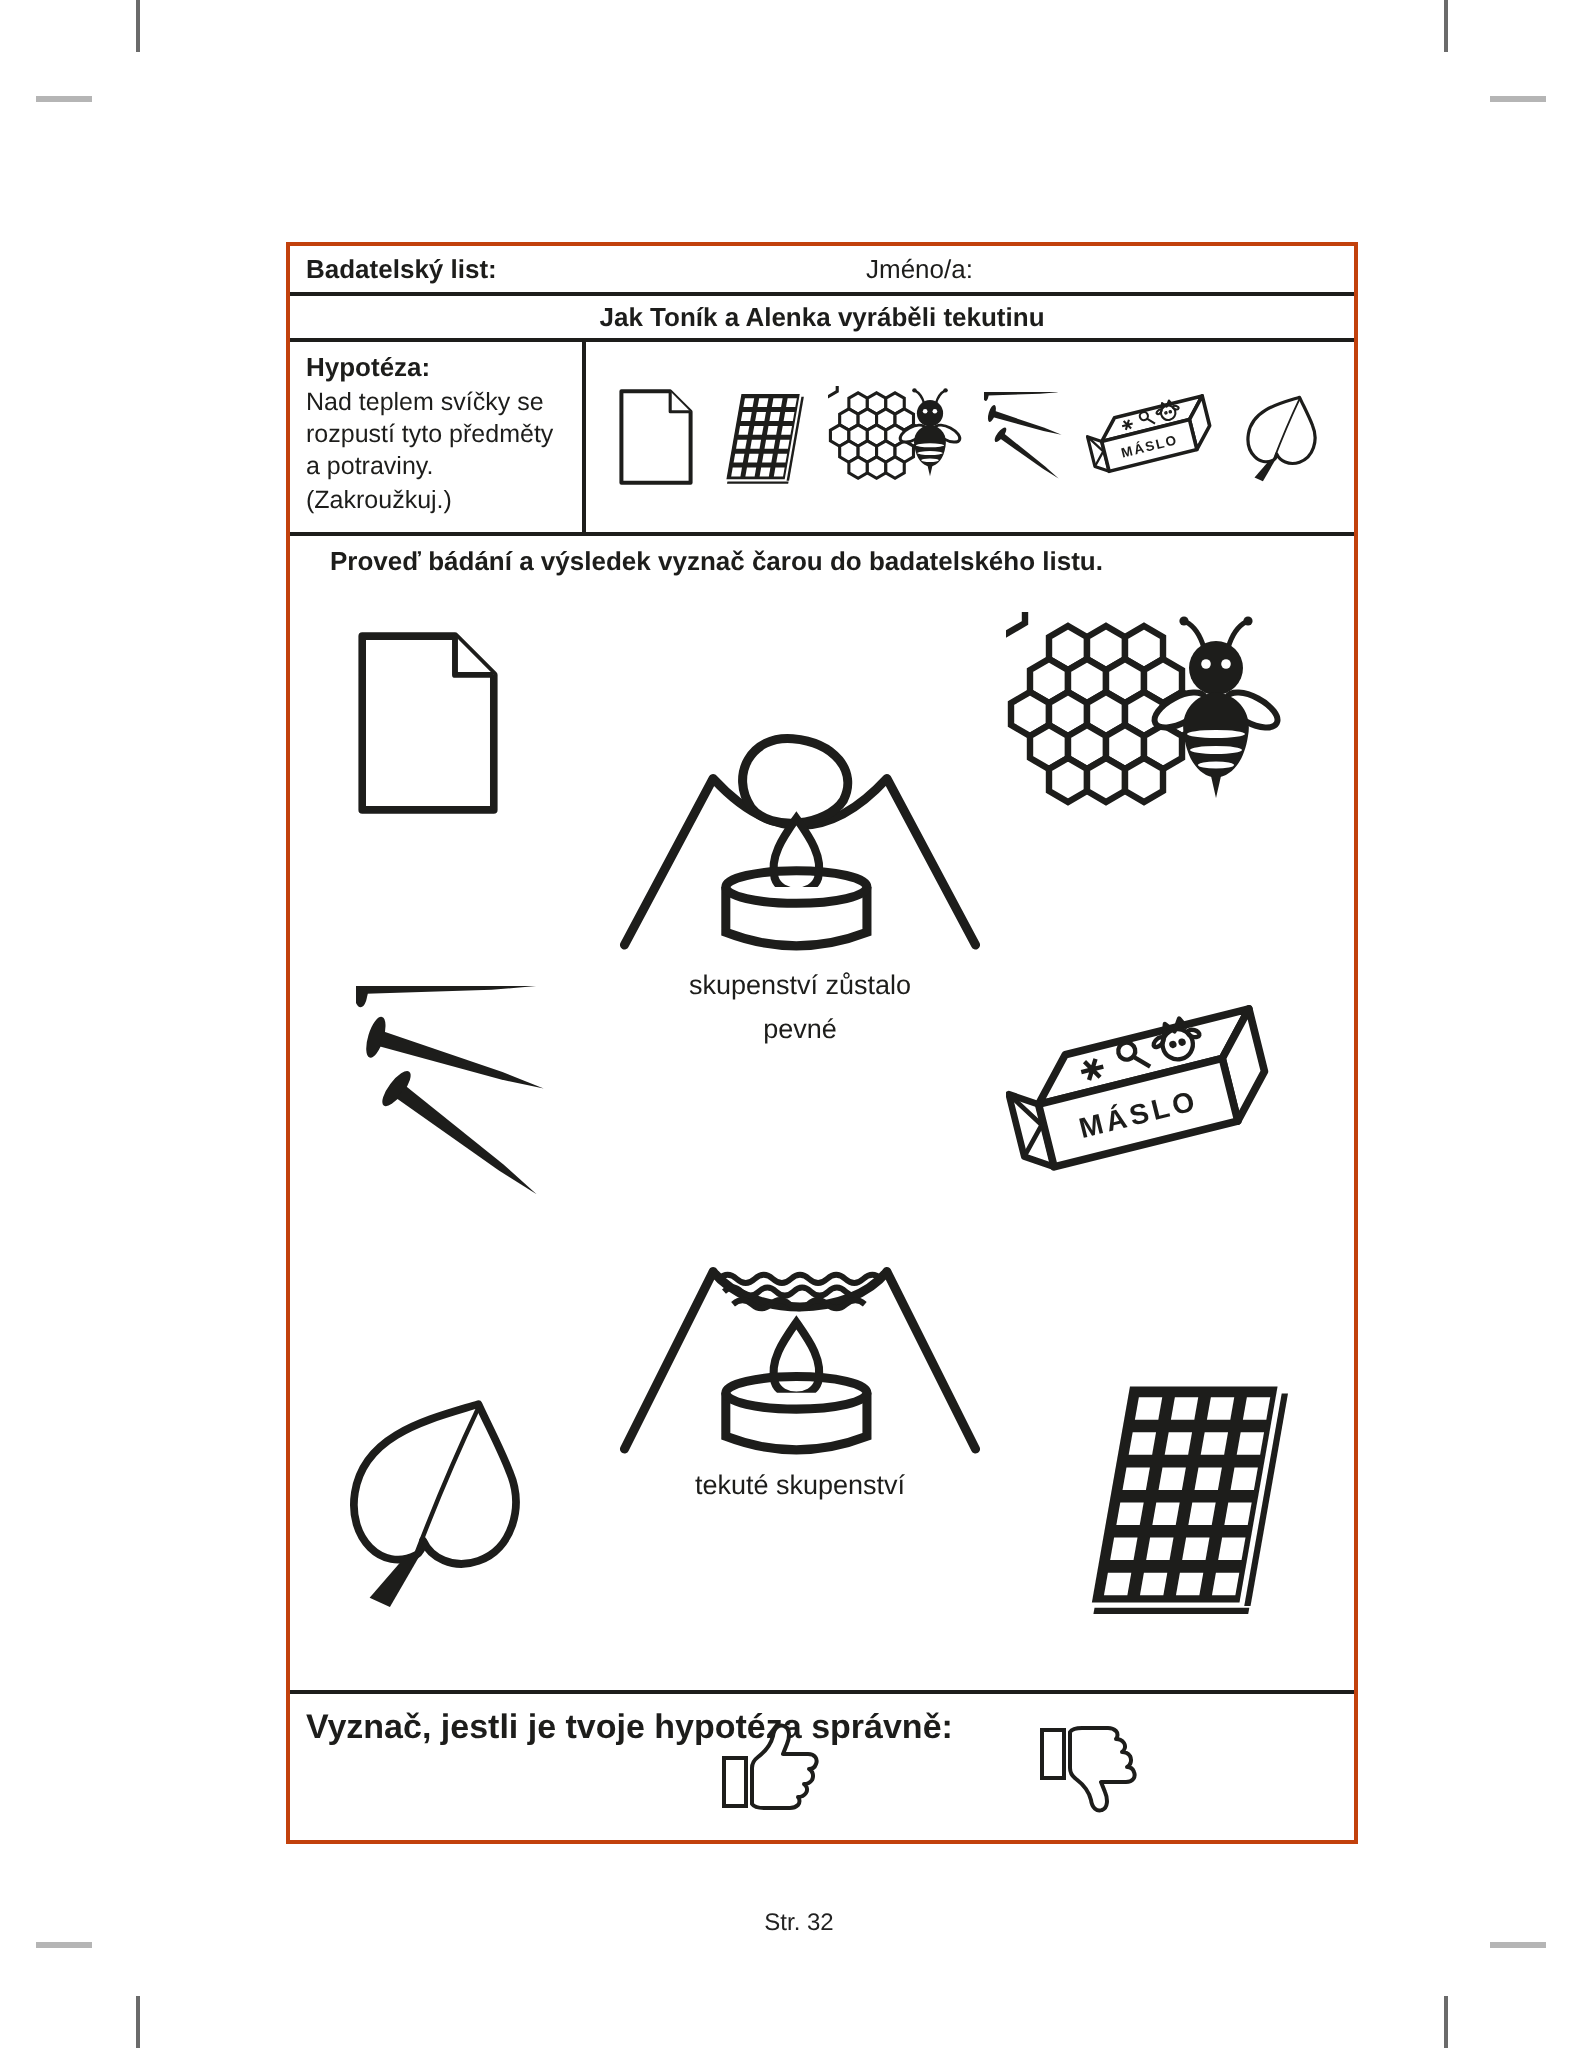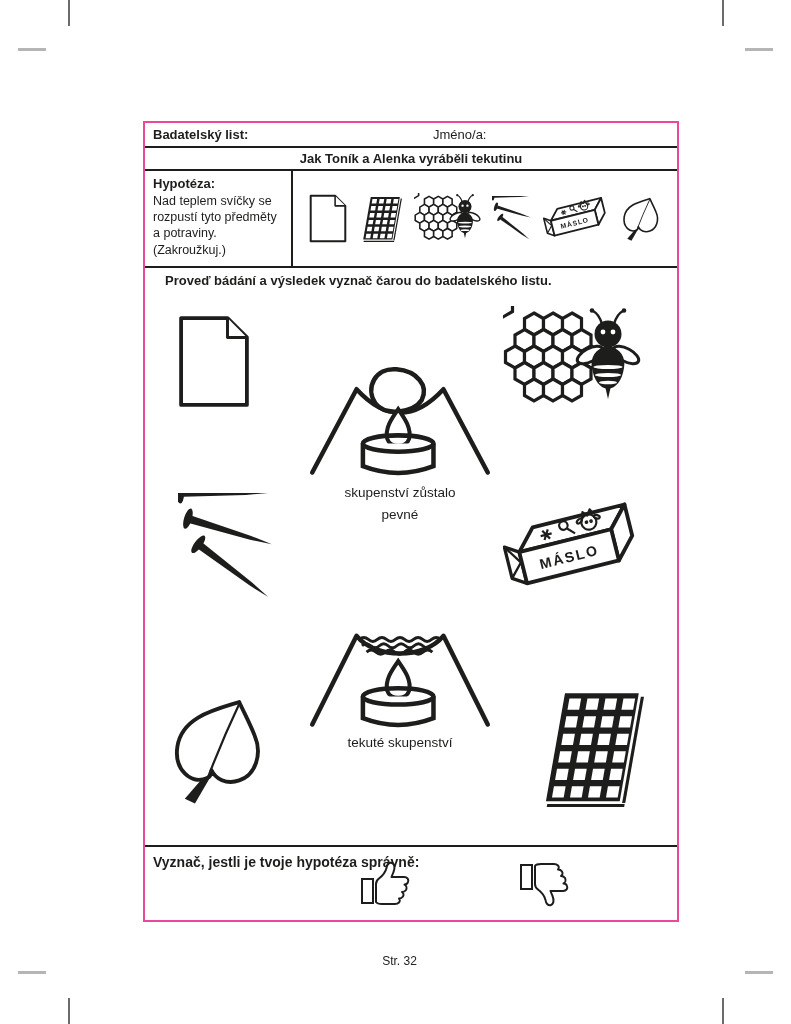--- a/index.html
+++ b/index.html
@@ -1,38 +1,38 @@
 <!DOCTYPE html>
 <html><head>
 <meta charset="utf-8">
 <style>
   html,body{margin:0;padding:0;background:#fff;}
   .page{position:relative;width:791px;height:1024px;background:#ffffff;overflow:hidden;
         font-family:"Liberation Sans","DejaVu Sans",sans-serif;color:#1d1d1b;}
   .crop{position:absolute;background:#6b6b6b;}
   .crop.light{background:#b5b5b5;}
   .sheet{position:absolute;left:143px;top:121px;width:536px;height:801px;
-         border:2px solid #ec4899;box-sizing:border-box;}
+         border:2px solid #c2410c;box-sizing:border-box;}
   .row{position:absolute;left:0;width:100%;box-sizing:border-box;}
   .hdr-row{top:0;height:25px;border-bottom:2px solid #1d1d1b;display:flex;align-items:center;}
   .hdr-left{font-weight:bold;font-size:13px;padding-left:8px;width:280px;}
   .hdr-right{font-weight:normal;font-size:13px;}
   .title-row{top:25px;height:23px;border-bottom:2px solid #1d1d1b;display:flex;align-items:center;justify-content:center;
              font-weight:bold;font-size:13px;}
   .hyp-row{top:48px;height:97px;border-bottom:2px solid #1d1d1b;display:flex;}
   .hyp-left{width:148px;border-right:2px solid #1d1d1b;box-sizing:border-box;padding:5px 6px 0 8px;
             font-size:12.5px;line-height:1.3;}
   .hyp-left b{font-size:13px;}
   .hyp-icons{flex:1;display:flex;align-items:center;justify-content:space-evenly;padding:0 6px;}
   .main-row{top:145px;height:579px;border-bottom:2px solid #1d1d1b;}
   .instruction{position:absolute;left:20px;top:5px;font-weight:bold;font-size:13px;}
   .abs{position:absolute;}
   .caption{position:absolute;left:160px;width:190px;text-align:center;font-size:13.5px;line-height:22px;}
   .bottom-row{top:724px;height:73px;display:block;}
-  .prompt{position:absolute;left:8px;top:7px;font-weight:bold;font-size:14px;}
+  .prompt{position:absolute;left:8px;top:7px;font-weight:bold;font-size:17px;}
   .footer{position:absolute;left:143px;top:954px;width:513px;text-align:center;font-size:12px;color:#222;}
   svg{display:block;}
 </style>
 </head>
 <body>
 
 <div class="page">
 
   <div class="crop" style="left:68px;top:0;width:2px;height:26px;"></div>
   <div class="crop light" style="left:18px;top:48px;width:28px;height:3px;"></div>

